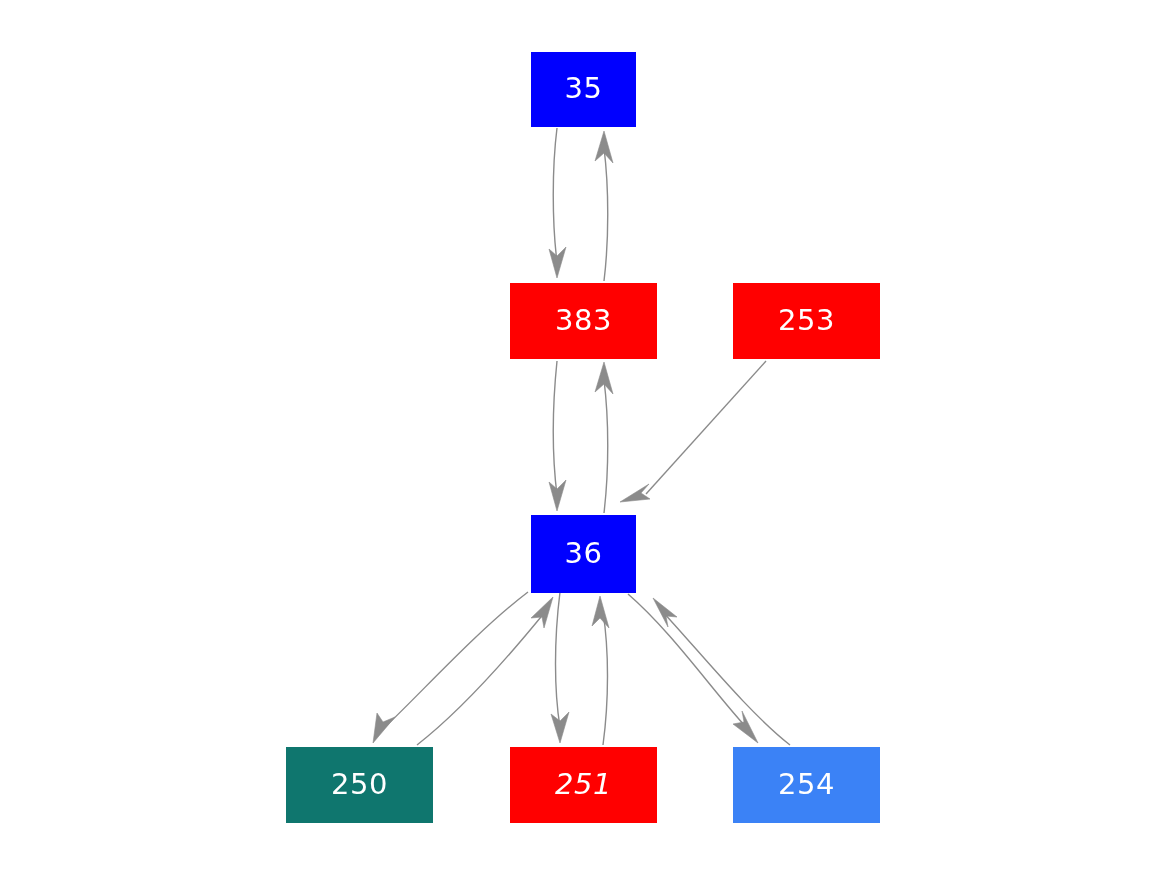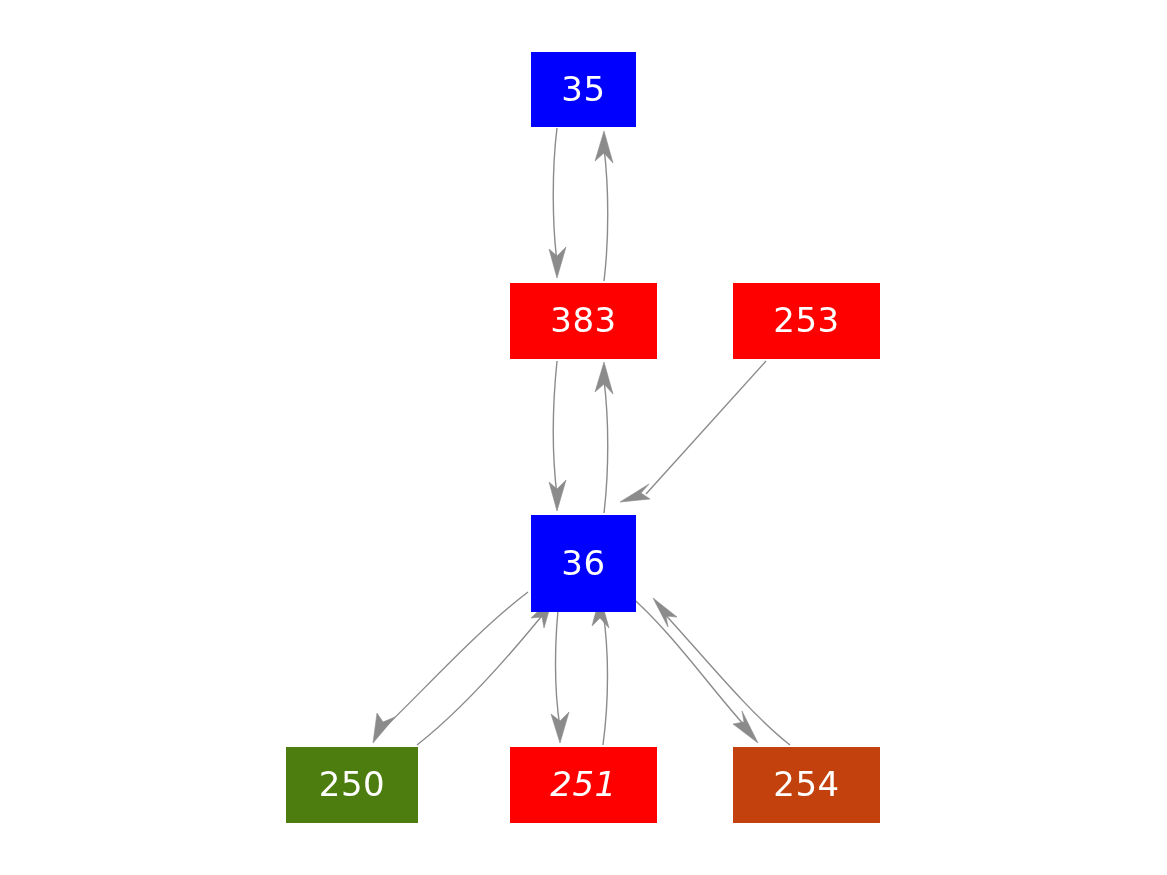--- a/index.html
+++ b/index.html
@@ -25,21 +25,21 @@
     width: 1167px;
     height: 875px;
   }
   .node {
     position: absolute;
     display: flex;
     align-items: center;
     justify-content: center;
     color: #ffffff;
     font-family: "DejaVu Sans", sans-serif;
-    font-size: 34px;
+    font-size: 29px;
     line-height: 1;
     letter-spacing: 0.5px;
     box-sizing: border-box;
     user-select: none;
   }
   .node-label {
     display: block;
     transform: translateY(-1px);
   }
   .edge-path {
@@ -91,27 +91,27 @@
   <div id="node-layer">
       <div class="node" style="left: 531px; top: 52px; width: 105px; height: 75px; background: rgb(0, 0, 255);">
         <span class="node-label" style="color: rgb(255, 255, 255);">35</span>
       </div>
       <div class="node" style="left: 510px; top: 283px; width: 147px; height: 76px; background: rgb(255, 0, 0);">
         <span class="node-label" style="color: rgb(255, 255, 255);">383</span>
       </div>
       <div class="node" style="left: 733px; top: 283px; width: 147px; height: 76px; background: rgb(255, 0, 0);">
         <span class="node-label" style="color: rgb(255, 255, 255);">253</span>
       </div>
-      <div class="node" style="left: 531px; top: 515px; width: 105px; height: 97px; background: rgb(0, 0, 255);">
+      <div class="node" style="left: 531px; top: 515px; width: 105px; height: 78px; background: rgb(0, 0, 255);">
         <span class="node-label" style="color: rgb(255, 255, 255);">36</span>
       </div>
-      <div class="node" style="left: 286px; top: 747px; width: 132px; height: 76px; background: #4d7c0f;">
+      <div class="node" style="left: 286px; top: 747px; width: 147px; height: 76px; background: #0f766e;">
         <span class="node-label" style="color: rgb(255, 255, 255);">250</span>
       </div>
       <div class="node" style="left: 510px; top: 747px; width: 147px; height: 76px; background: rgb(255, 0, 0); font-style: italic;">
         <span class="node-label" style="color: rgb(255, 255, 255);">251</span>
       </div>
-      <div class="node" style="left: 733px; top: 747px; width: 147px; height: 76px; background: #c2410c;">
+      <div class="node" style="left: 733px; top: 747px; width: 147px; height: 76px; background: #3b82f6;">
         <span class="node-label" style="color: rgb(255, 255, 255);">254</span>
       </div>
     </div>
 
 </div>
 
 </body></html>

